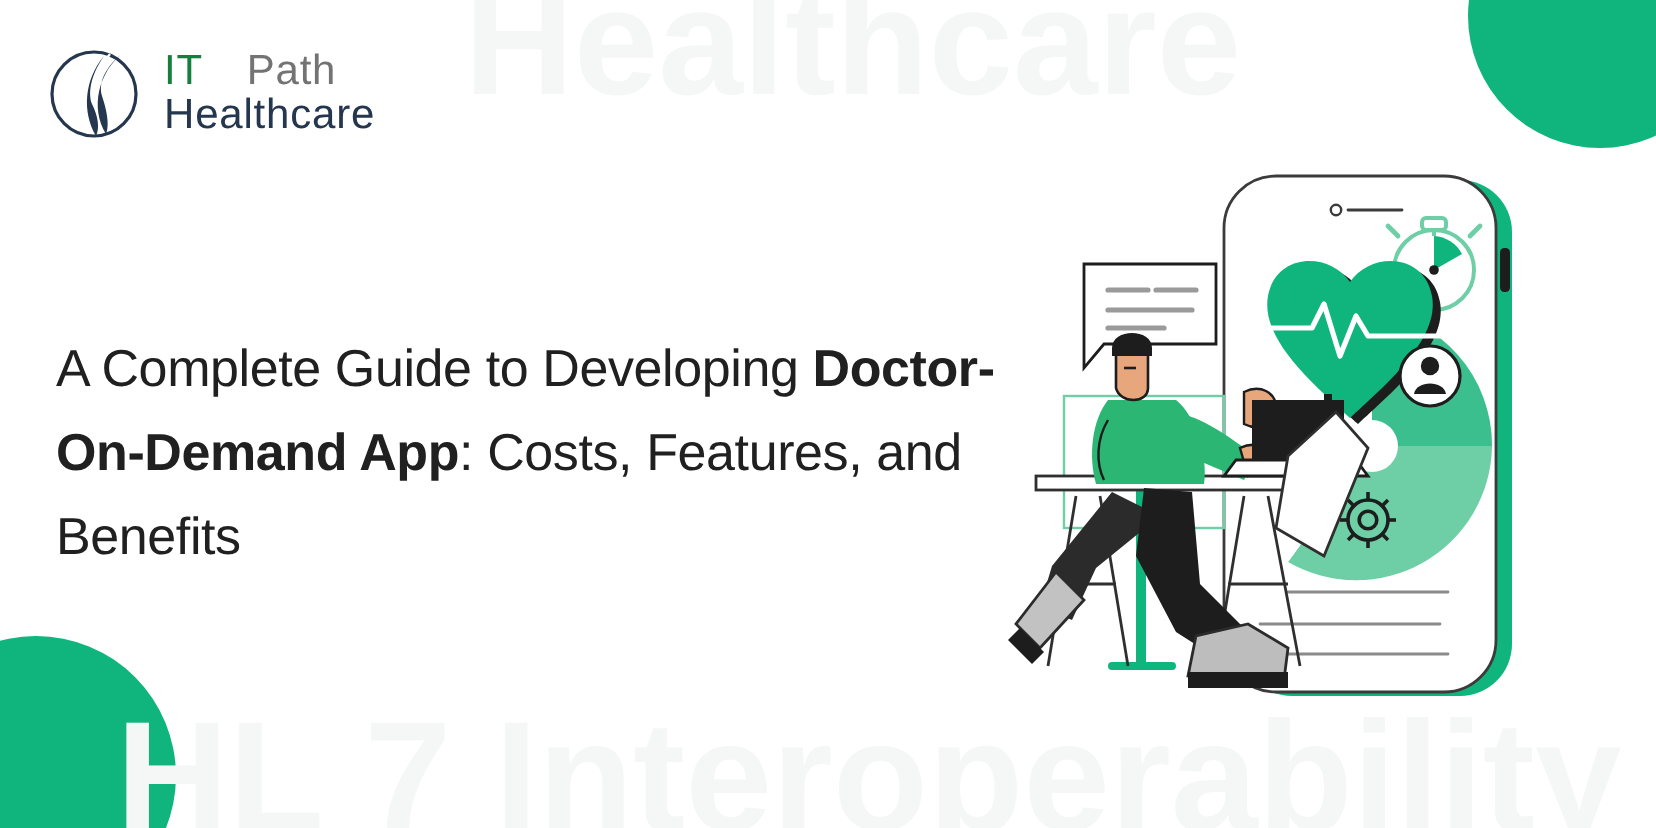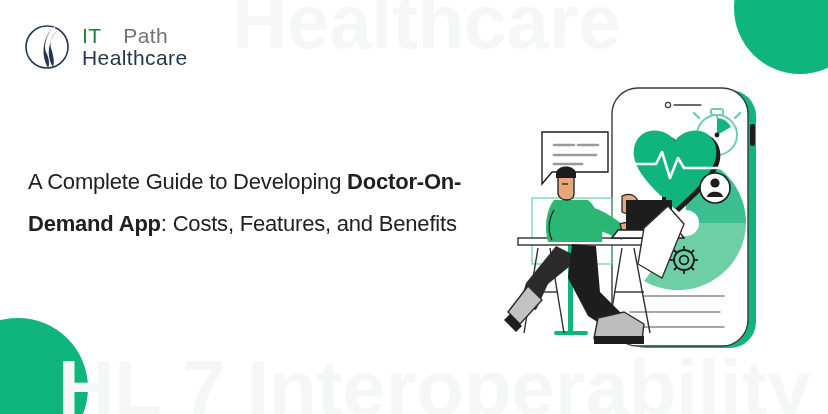--- a/index.html
+++ b/index.html
@@ -81,21 +81,21 @@
   .logo-path { color: #737373; margin-left: 16px; }
   .logo-solutions { color: #25364f; }
 
   
   .headline {
     position: absolute;
     left: 28px;
     top: 146px;
     width: 500px;
     font-family: "Liberation Sans", sans-serif;
-    font-size: 22px;
+    font-size: 26px;
     line-height: 42px;
     color: #202020;
     font-weight: 400;
     letter-spacing: -0.2px;
   }
   .headline b { font-weight: 700; }
 
   
   .illustration {
     position: absolute;

